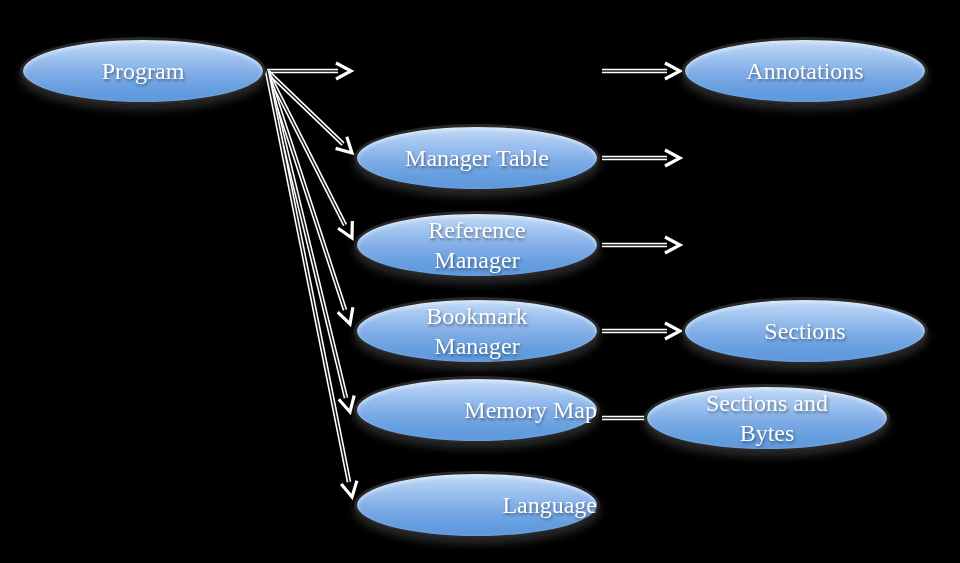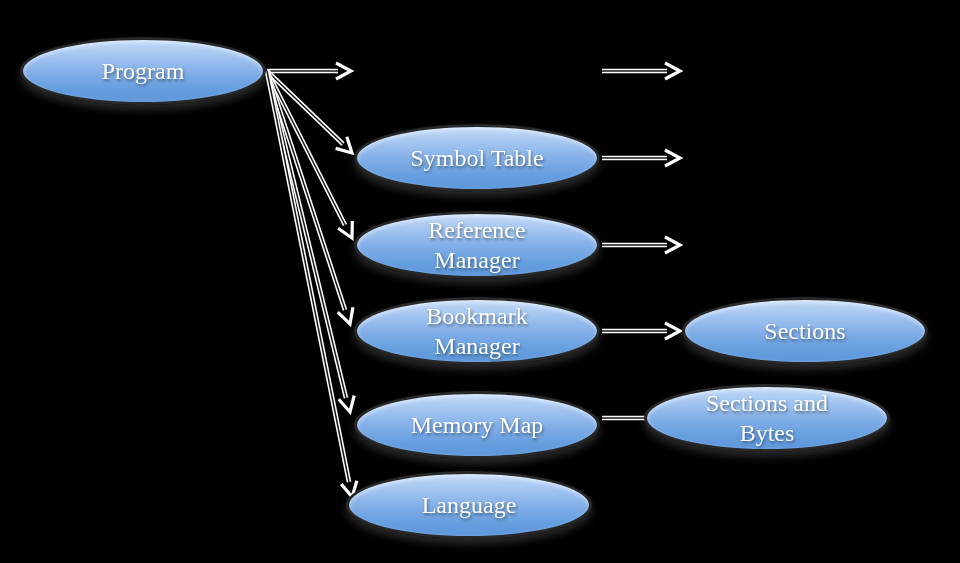--- a/index.html
+++ b/index.html
@@ -58,22 +58,22 @@
     white-space: pre-line;
     text-shadow: 1px 2px 3px rgba(0,0,0,0.45);
     user-select: none;
   }
   
   #n-program           { left: 20px;  top: 37px;  width: 246px; height: 68px; }
   #n-listing           { left: 354px; top: 37px;  width: 246px; height: 68px; }
   #n-symbol-table      { left: 354px; top: 124px; width: 246px; height: 68px; }
   #n-reference-manager { left: 354px; top: 211px; width: 246px; height: 68px; }
   #n-bookmark-manager  { left: 354px; top: 297px; width: 246px; height: 68px; align-items: center; }
-  #n-memory-map        { left: 354px; top: 391px; width: 246px; height: 68px; }
-  #n-language          { left: 346px; top: 471px; width: 246px; height: 68px; }
+  #n-memory-map        { left: 354px; top: 376px; width: 246px; height: 68px; justify-content: flex-end; }
+  #n-language          { left: 354px; top: 471px; width: 246px; height: 68px; justify-content: flex-end; }
   #n-annotations       { left: 682px; top: 37px;  width: 246px; height: 68px; }
   #n-symbols           { left: 682px; top: 124px; width: 246px; height: 68px; }
   #n-references        { left: 682px; top: 211px; width: 246px; height: 68px; }
   #n-bookmarks         { left: 682px; top: 297px; width: 246px; height: 68px; }
   #n-sections-bytes    { left: 644px; top: 384px; width: 246px; height: 68px; }
 </style>
 </head>
 <body>
 
 <div class="canvas">
@@ -136,37 +136,40 @@
       <line class="shaft-core" x1="602" y1="418" x2="667" y2="418"></line>
       <polyline class="chevron" points="665,426 680,418 665,410"></polyline>
     </g>
   </svg>
 
   <div class="node" id="n-program">
     <span class="node-label">Program</span>
   </div>
 
   <div class="node" id="n-symbol-table">
-    <span class="node-label">Symbol Table</span>
+    <span class="node-label">Manager Table</span>
   </div>
   <div class="node" id="n-reference-manager">
     <span class="node-label">Reference
 Manager</span>
   </div>
   <div class="node" id="n-bookmark-manager">
     <span class="node-label">Bookmark
 Manager</span>
   </div>
   <div class="node" id="n-memory-map">
     <span class="node-label">Memory Map</span>
   </div>
   <div class="node" id="n-language">
     <span class="node-label">Language</span>
   </div>
 
+  <div class="node" id="n-annotations">
+    <span class="node-label">Annotations</span>
+  </div>
   <div class="node" id="n-bookmarks">
     <span class="node-label">Sections</span>
   </div>
   <div class="node" id="n-sections-bytes">
     <span class="node-label">Sections and
 Bytes</span>
   </div>
 
 </div>
 

